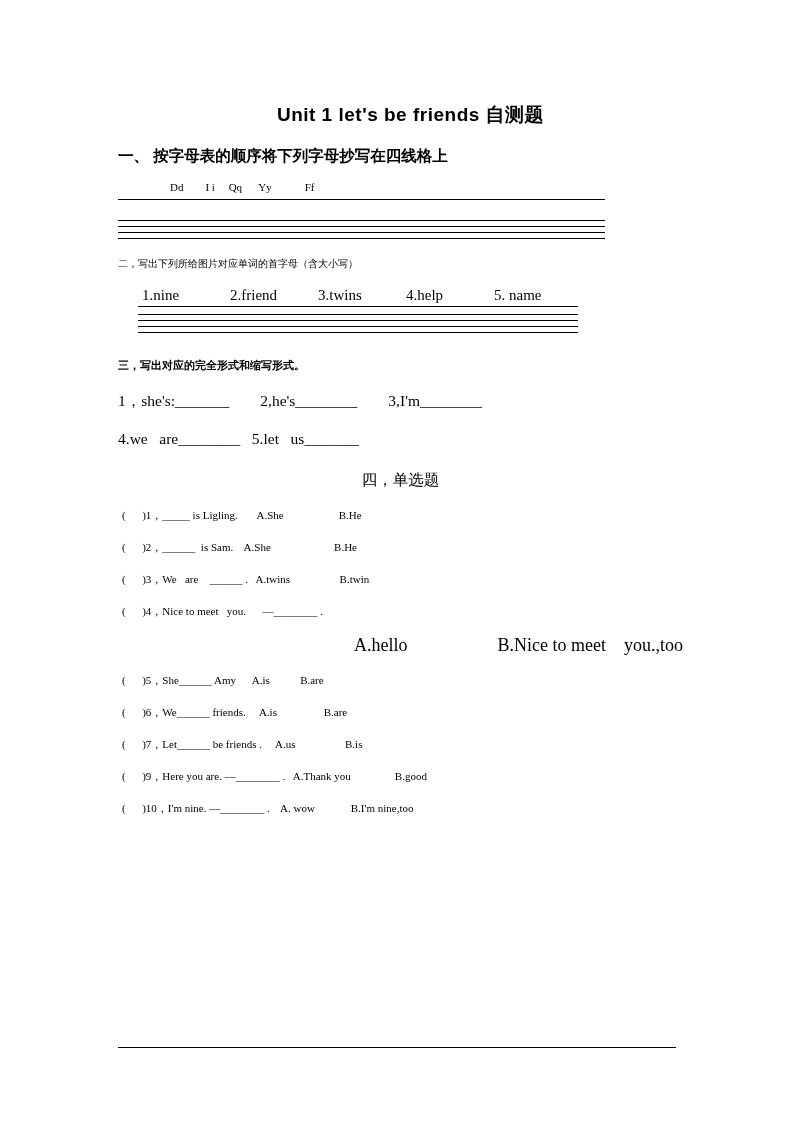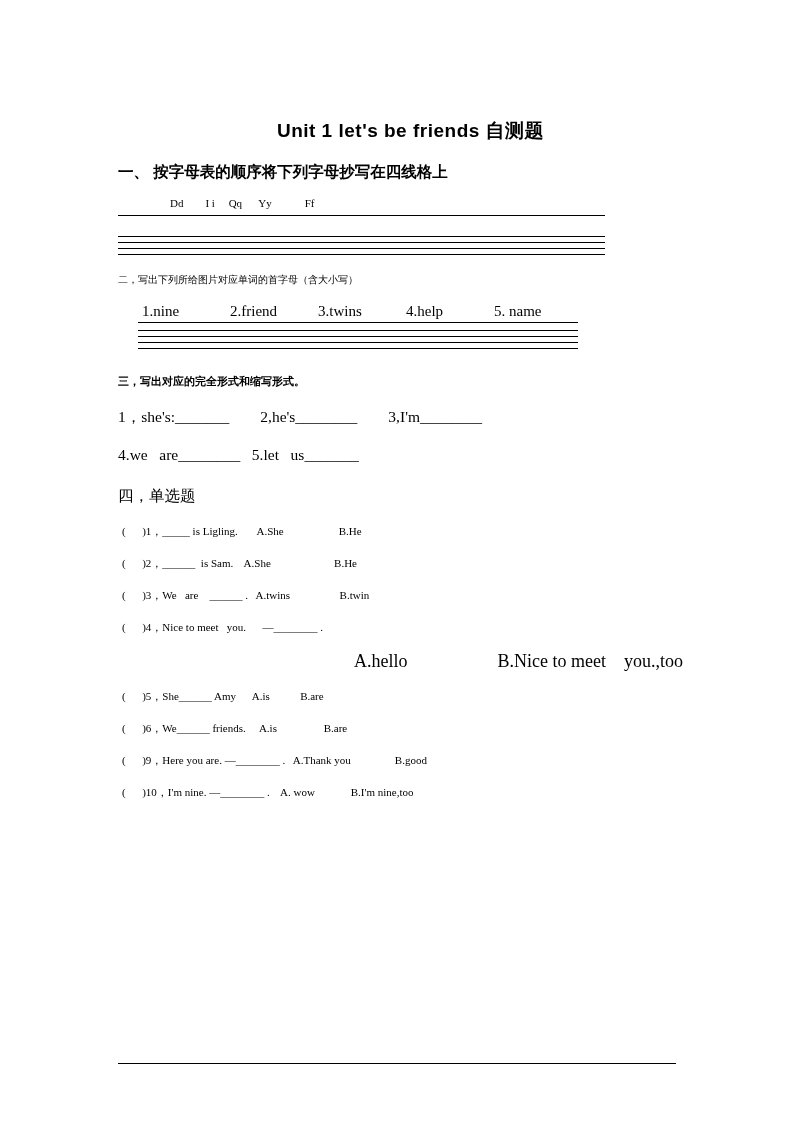--- a/index.html
+++ b/index.html
@@ -14,21 +14,20 @@
     color: #000000;
     position: relative;
     overflow: hidden;
   }
   .page {
     position: relative;
     width: 793px;
     height: 1064px;
     box-sizing: border-box;
     padding: 80px 110px 0 118px;
-    margin-top: 16px;
   }
   .doc-title {
     text-align: center;
     font-family: "Liberation Sans", sans-serif;
     font-weight: bold;
     font-size: 19px;
     letter-spacing: 0.5px;
     margin: 22px 0 0 0;
     padding-left: 20px;
   }
@@ -109,20 +108,21 @@
   }
   .contr-line {
     margin: 18px 0 0 0;
     font-size: 15.5px;
     white-space: pre;
   }
   .sec4-head {
     margin: 22px 0 0 0;
     font-size: 15.5px;
     font-family: "Liberation Sans", sans-serif;
+    text-align: center;
   }
   .q {
     margin: 17px 0 0 0;
     font-size: 11px;
     white-space: pre;
     padding-left: 4px;
   }
   .q-sub {
     margin: 16px 0 0 0;
     font-size: 18px;
@@ -218,17 +218,18 @@
 
   <div class="sec4-head">四，单选题</div>
 
   <div class="q">(      )1，_____ is Ligling.       A.She                    B.He</div>
   <div class="q">(      )2，______  is Sam.    A.She                       B.He</div>
   <div class="q">(      )3，We   are    ______ .   A.twins                  B.twin</div>
   <div class="q">(      )4，Nice to meet   you.      —________ .</div>
   <div class="q-sub">A.hello                    B.Nice to meet    you.,too</div>
   <div class="q">(      )5，She______ Amy      A.is           B.are</div>
   <div class="q">(      )6，We______ friends.     A.is                 B.are</div>
+  <div class="q">(      )7，Let______ be friends .     A.us                  B.is</div>
   <div class="q">(      )9，Here you are. —________ .   A.Thank you                B.good</div>
   <div class="q">(      )10，I'm nine. —________ .    A. wow             B.I'm nine,too</div>
 
   <div class="footer-rule"></div>
 </div>
 
 </body></html>

